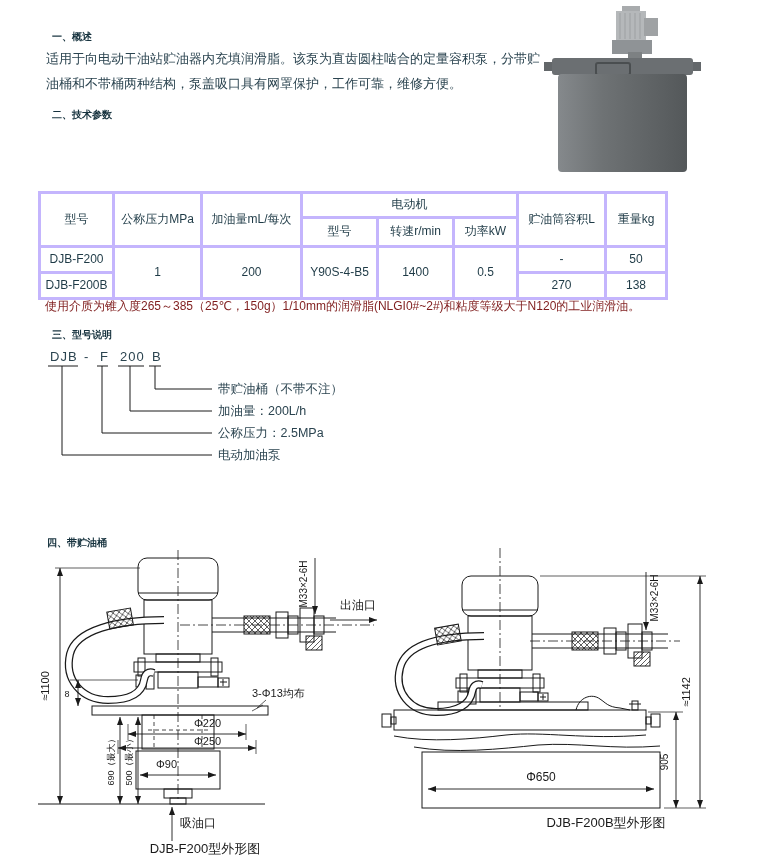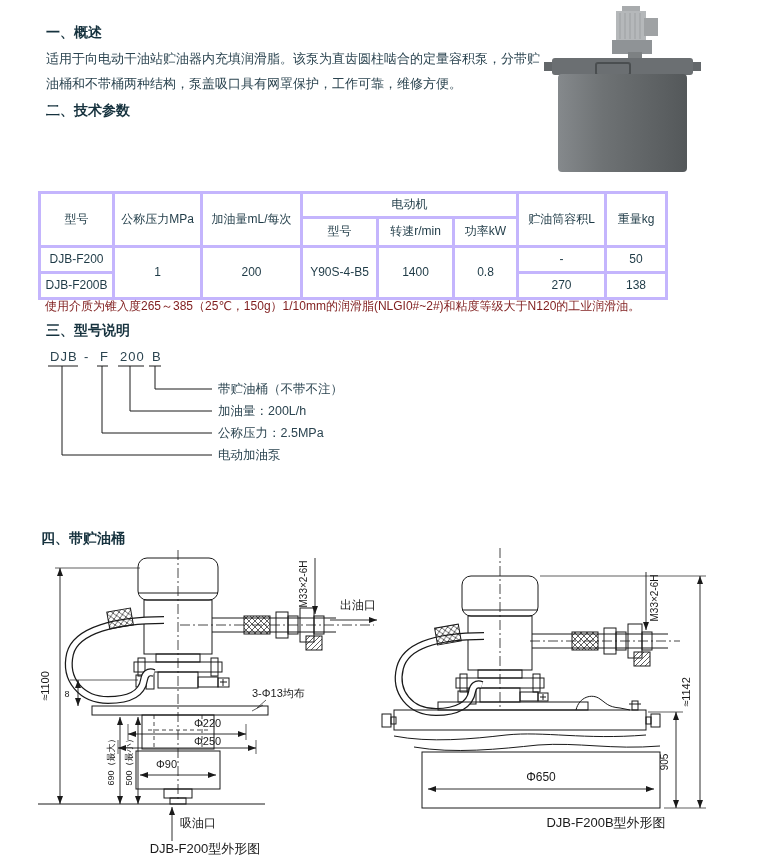--- a/index.html
+++ b/index.html
@@ -2,21 +2,21 @@
 <html><head>
 <meta charset="utf-8">
 <style>
   html,body{margin:0;padding:0;}
   body{
     width:782px;height:861px;position:relative;background:#ffffff;
     font-family:"Liberation Sans","DejaVu Sans",sans-serif;
     color:#2b4450;overflow:hidden;
   }
   .abs{position:absolute;}
-  .hd{font-size:14px;font-weight:bold;color:#16323e;margin:8px;}
+  .hd{font-size:10px;font-weight:bold;color:#16323e;margin:14px;}
   .body-text{font-size:13px;line-height:25px;margin:8px;color:#2b4450;}
   .note-text{font-size:12px;margin:7px;color:#7f1d1d;}
   table.spec{border-collapse:collapse;table-layout:fixed;width:627px;
     font-size:12px;color:#1e3a46;text-align:center;}
   table.spec th,table.spec td{border:3px solid #c4b5fd;font-weight:normal;
     padding:0;height:23px;line-height:1.1;}
   table.spec tr.h1 th{height:22px;}
   table.spec tr.h2 th{height:26px;}
   svg .ln{stroke:#1a1a1a;stroke-width:1;fill:none;}
   svg .thin{stroke:#1a1a1a;stroke-width:0.7;fill:none;}
@@ -96,21 +96,21 @@
     <th>型号</th>
     <th>转速r/min</th>
     <th>功率kW</th>
   </tr>
   <tr>
     <td>DJB-F200</td>
     <td rowspan="2">1</td>
     <td rowspan="2">200</td>
     <td rowspan="2">Y90S-4-B5</td>
     <td rowspan="2">1400</td>
-    <td rowspan="2">0.8</td>
+    <td rowspan="2">0.5</td>
     <td>-</td>
     <td>50</td>
   </tr>
   <tr>
     <td>DJB-F200B</td>
     <td>270</td>
     <td>138</td>
   </tr>
 </tbody>
   </table>

